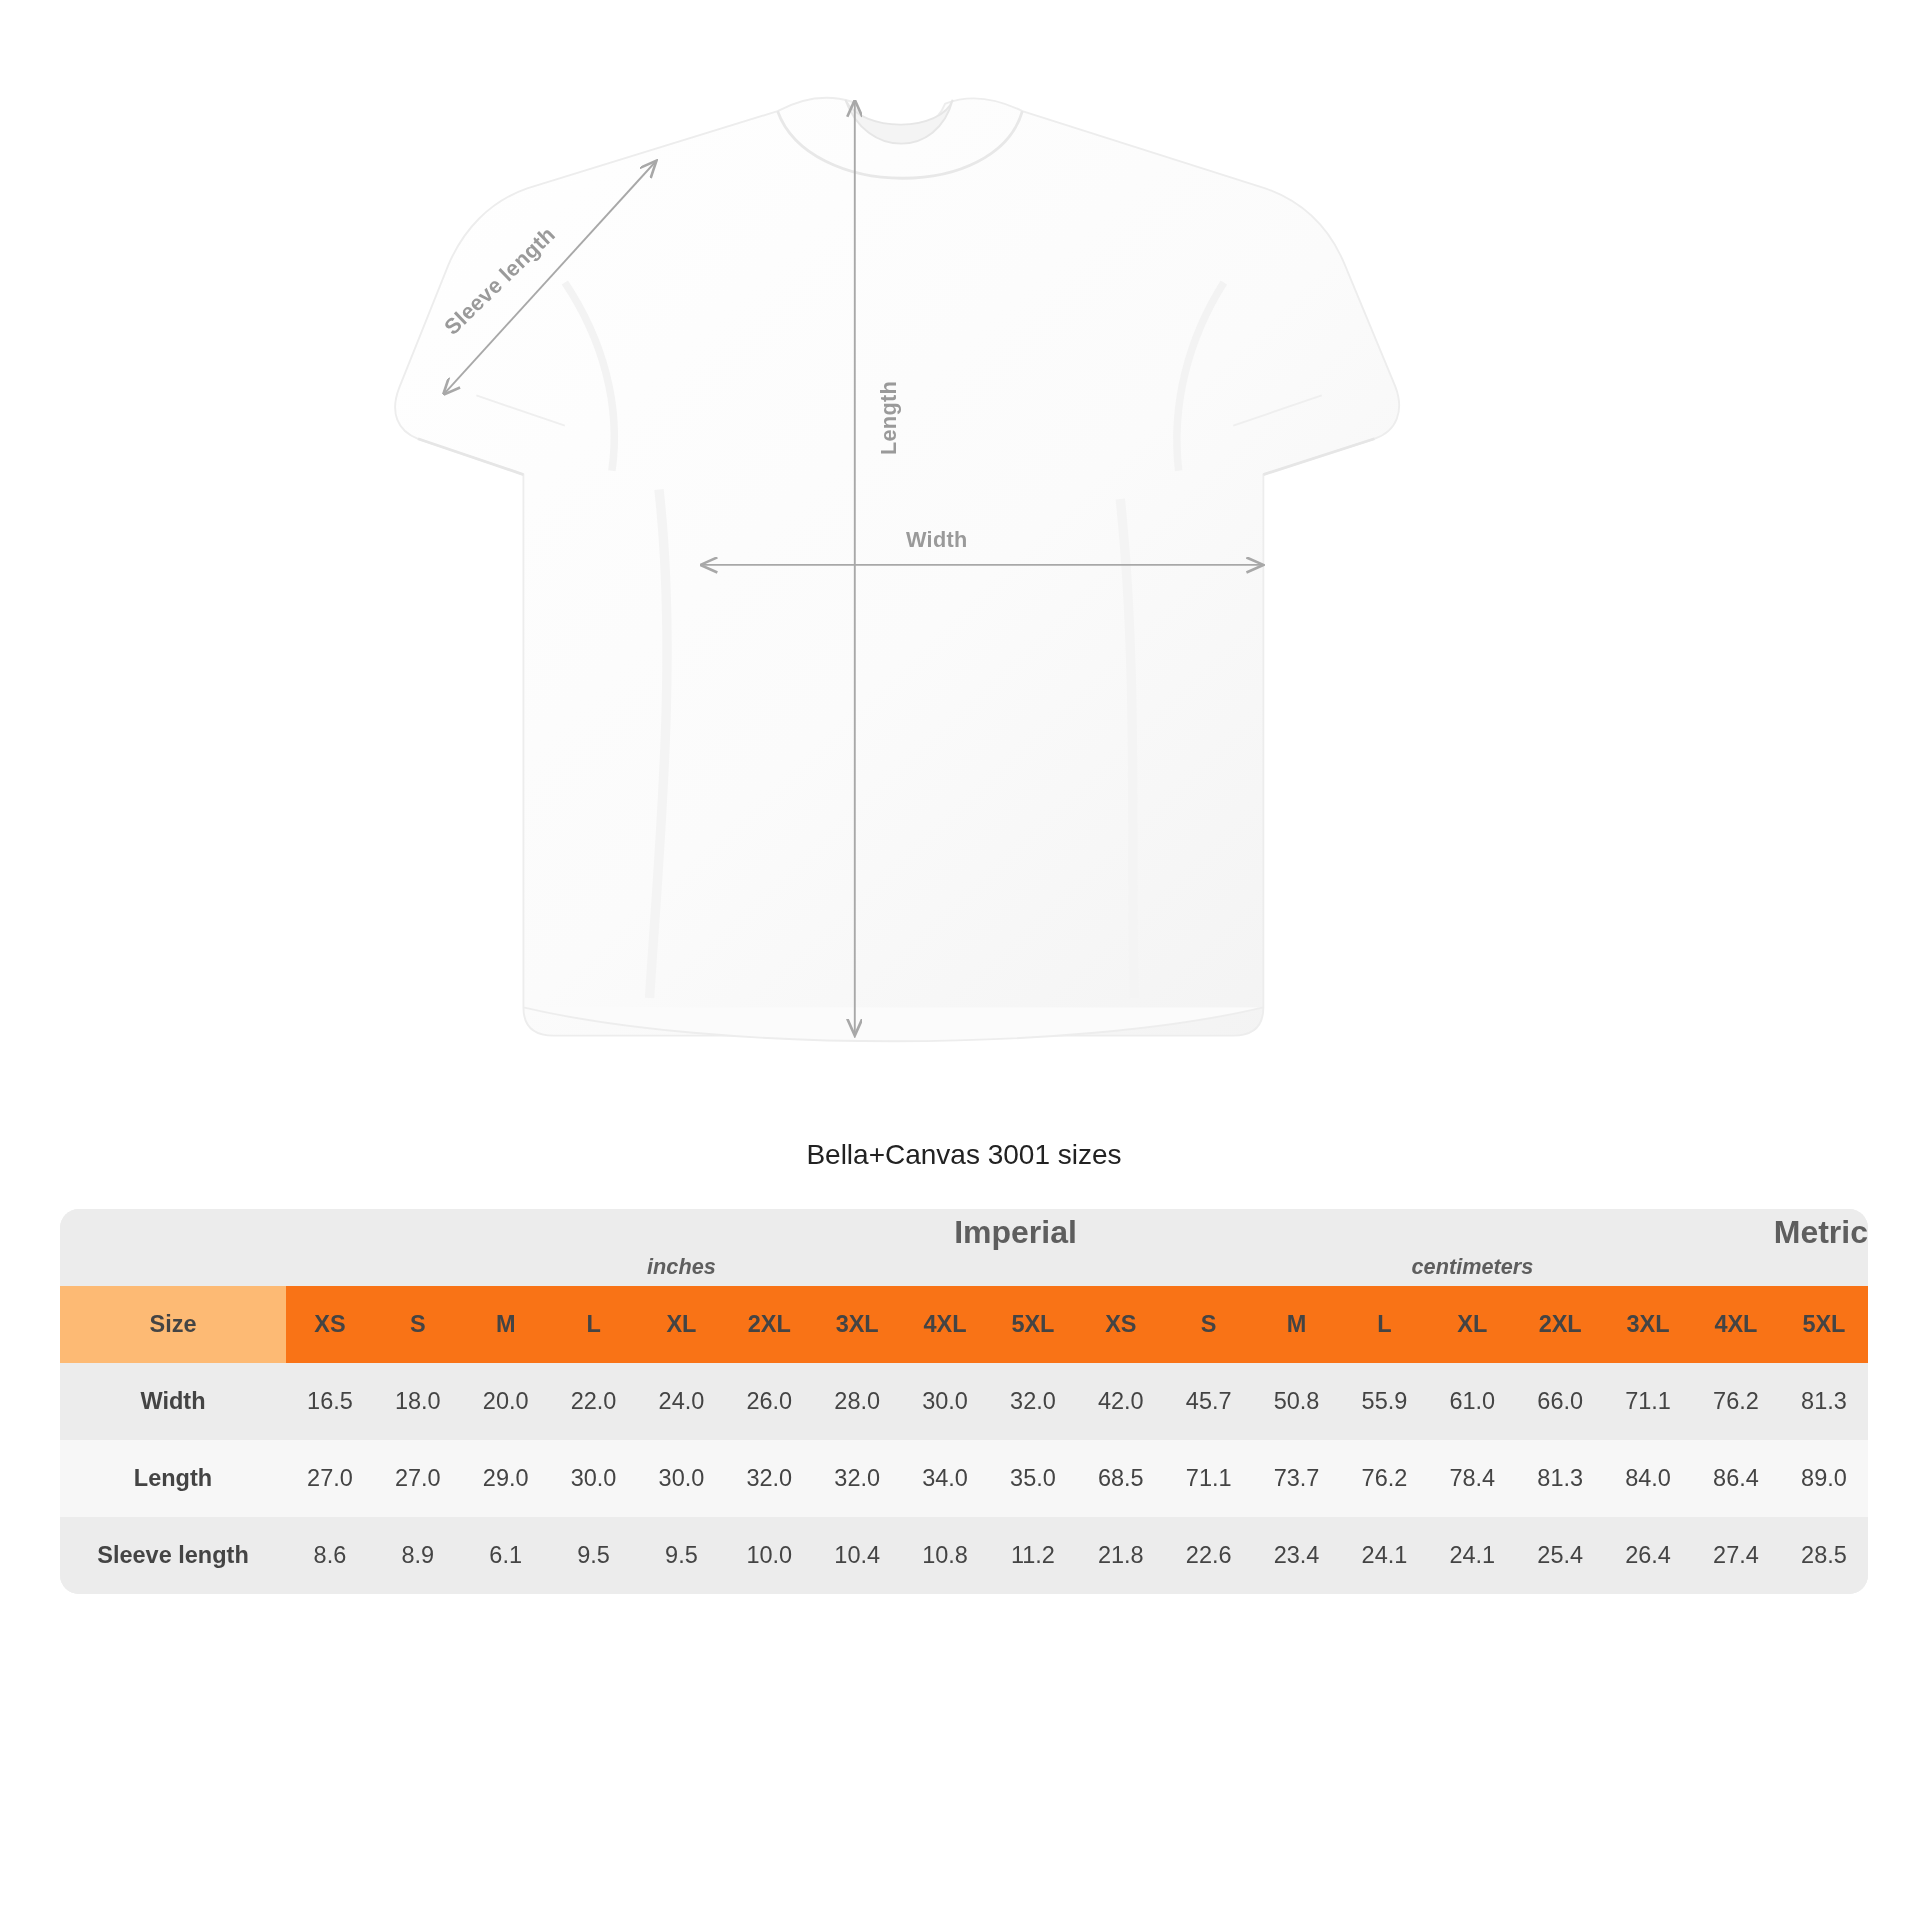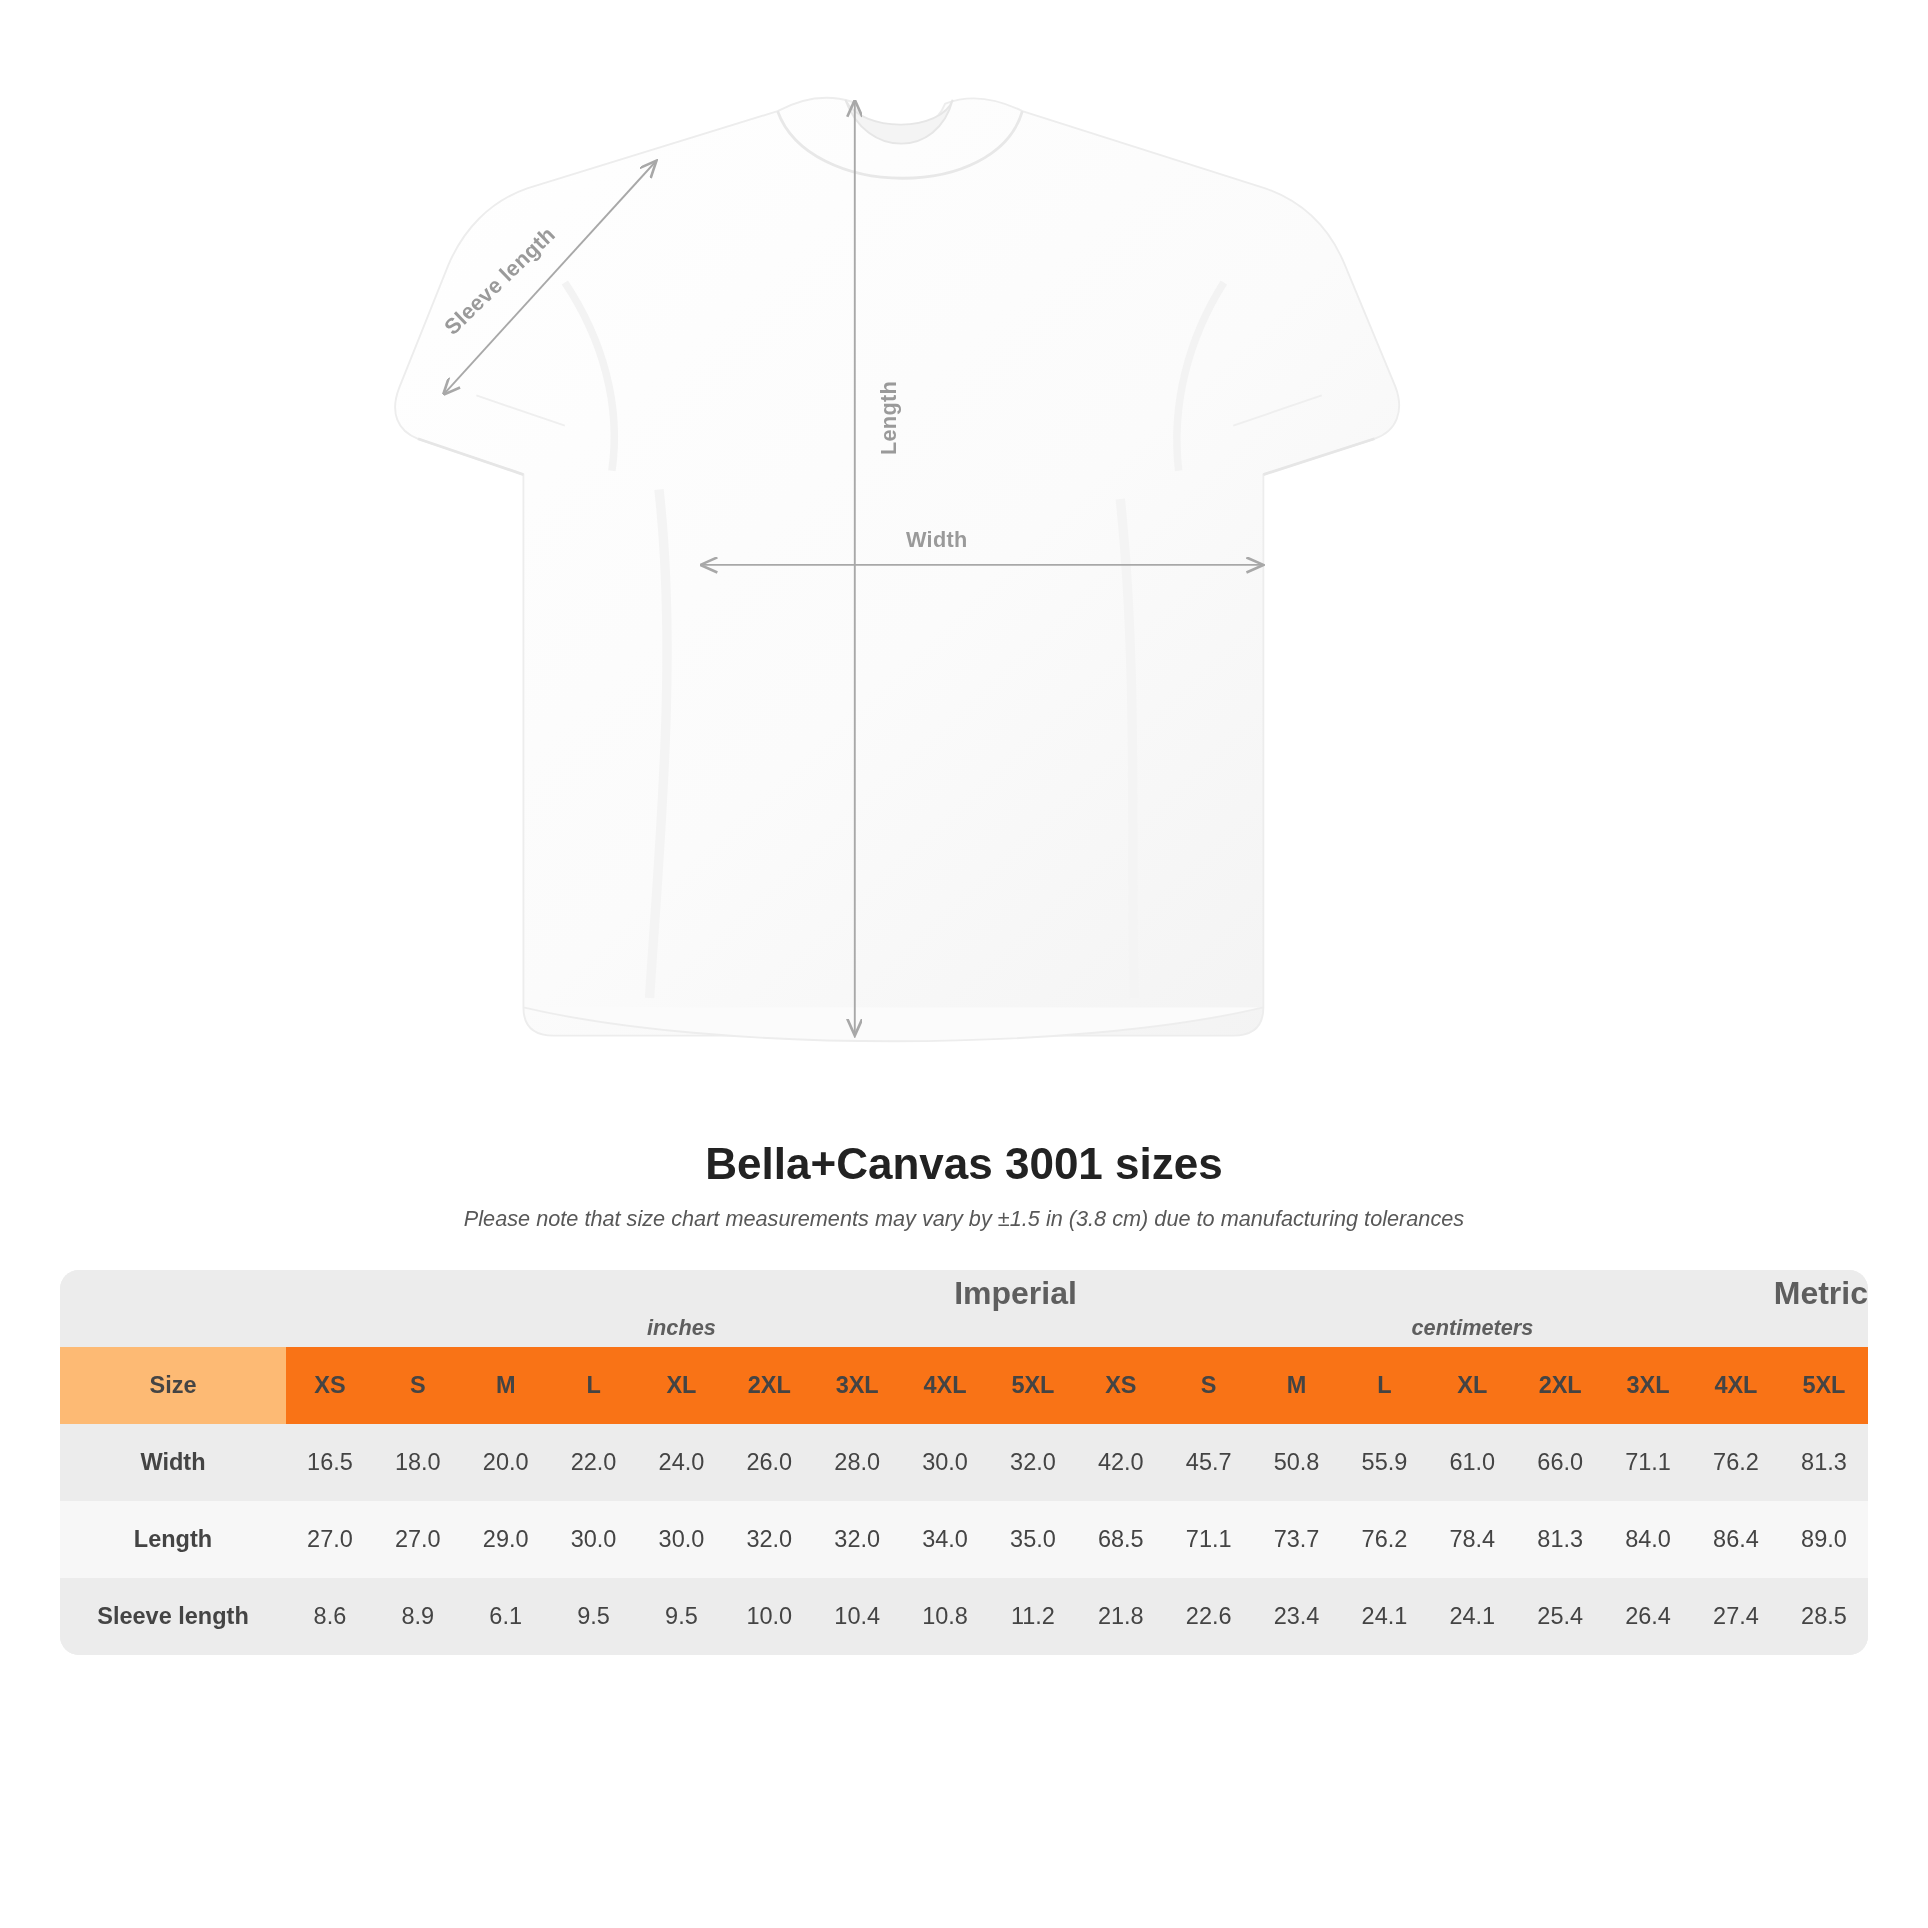--- a/index.html
+++ b/index.html
@@ -54,22 +54,22 @@
     left: 906px;
     top: 527px;
   }
 
   
   .title-block {
     text-align: center;
     margin-top: 28px;
   }
   .chart-title {
-    font-size: 44px;
-    font-weight: bold;
+    font-size: 28px;
+    font-weight: normal;
     color: #222222;
     margin: 0 0 17px 0;
   }
   .chart-note {
     font-size: 21.7px;
     font-style: italic;
     color: #585858;
     margin: 0;
   }
 
@@ -213,21 +213,20 @@
       </g>
     </svg>
 
     <div class="dim-label label-sleeve">Sleeve length</div>
     <div class="dim-label label-length">Length</div>
     <div class="dim-label label-width">Width</div>
   </div>
 
   <div class="title-block">
     <h1 class="chart-title">Bella+Canvas 3001 sizes</h1>
-    <p class="chart-note">Please note that size chart measurements may vary by ±1.5 in (3.8 cm) due to manufacturing tolerances</p>
   </div>
 
   <div class="table-wrap">
     <table class="size-table">
       <colgroup>
         <col class="first-col">
       </colgroup>
       <tbody>
         <tr class="unit-row">
           <td></td>

